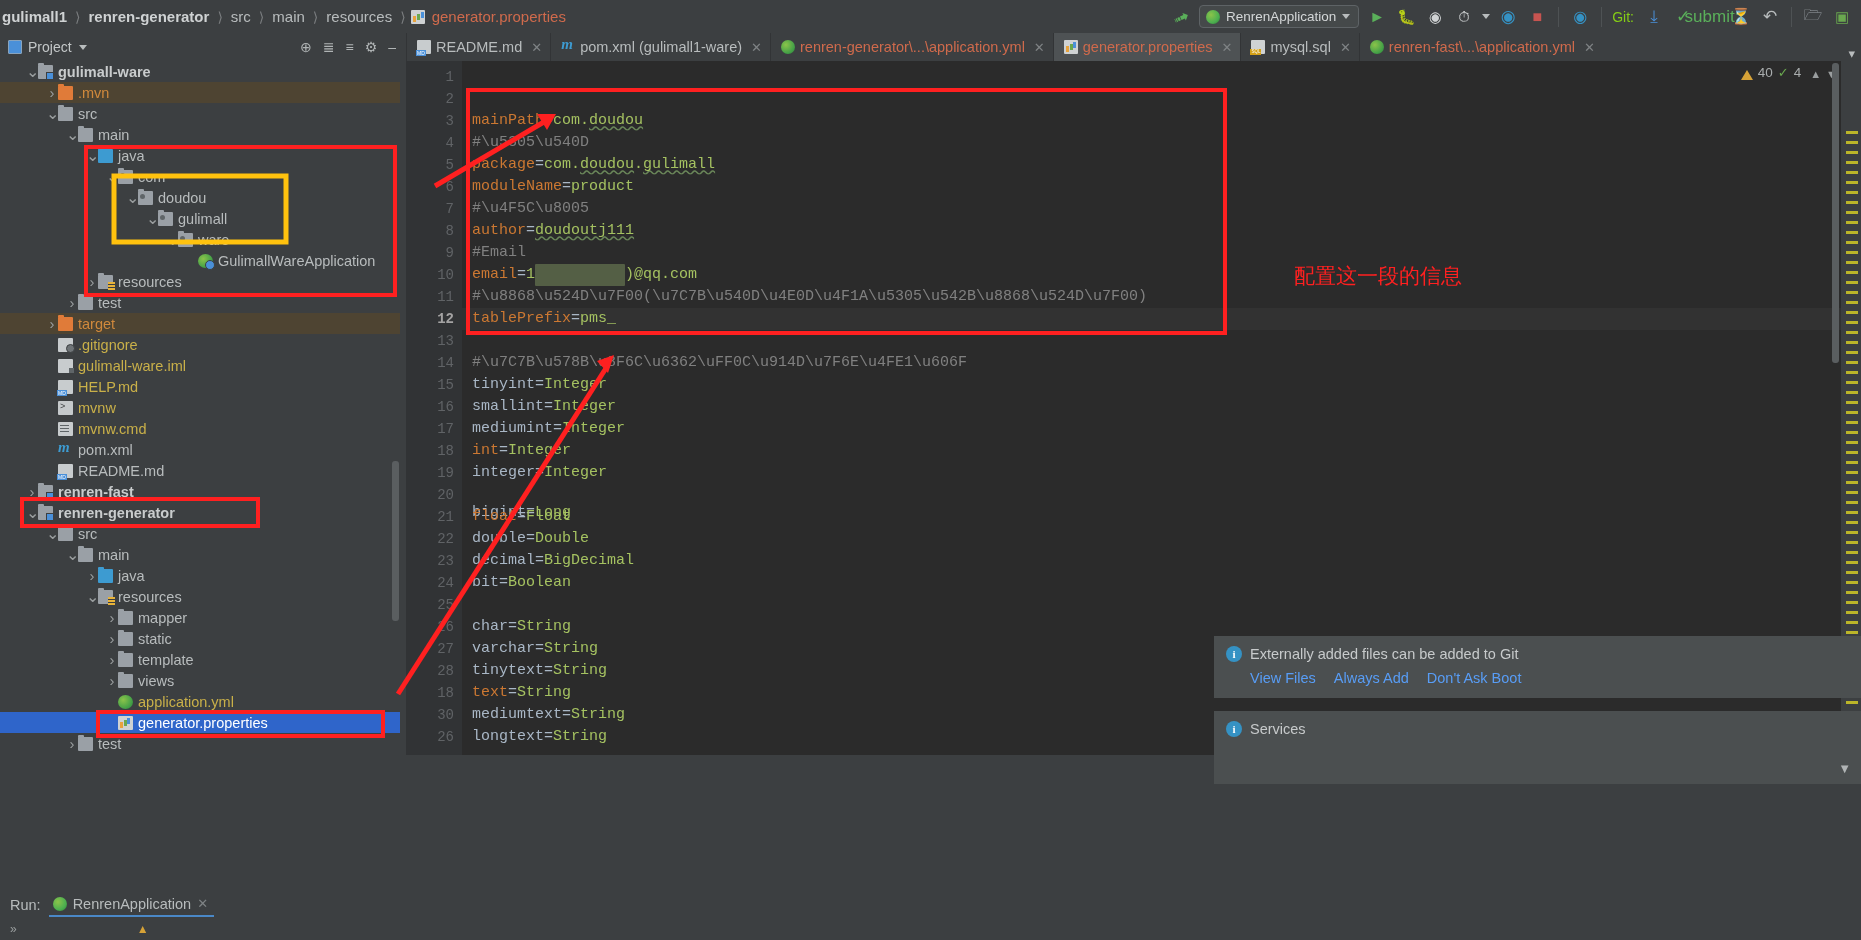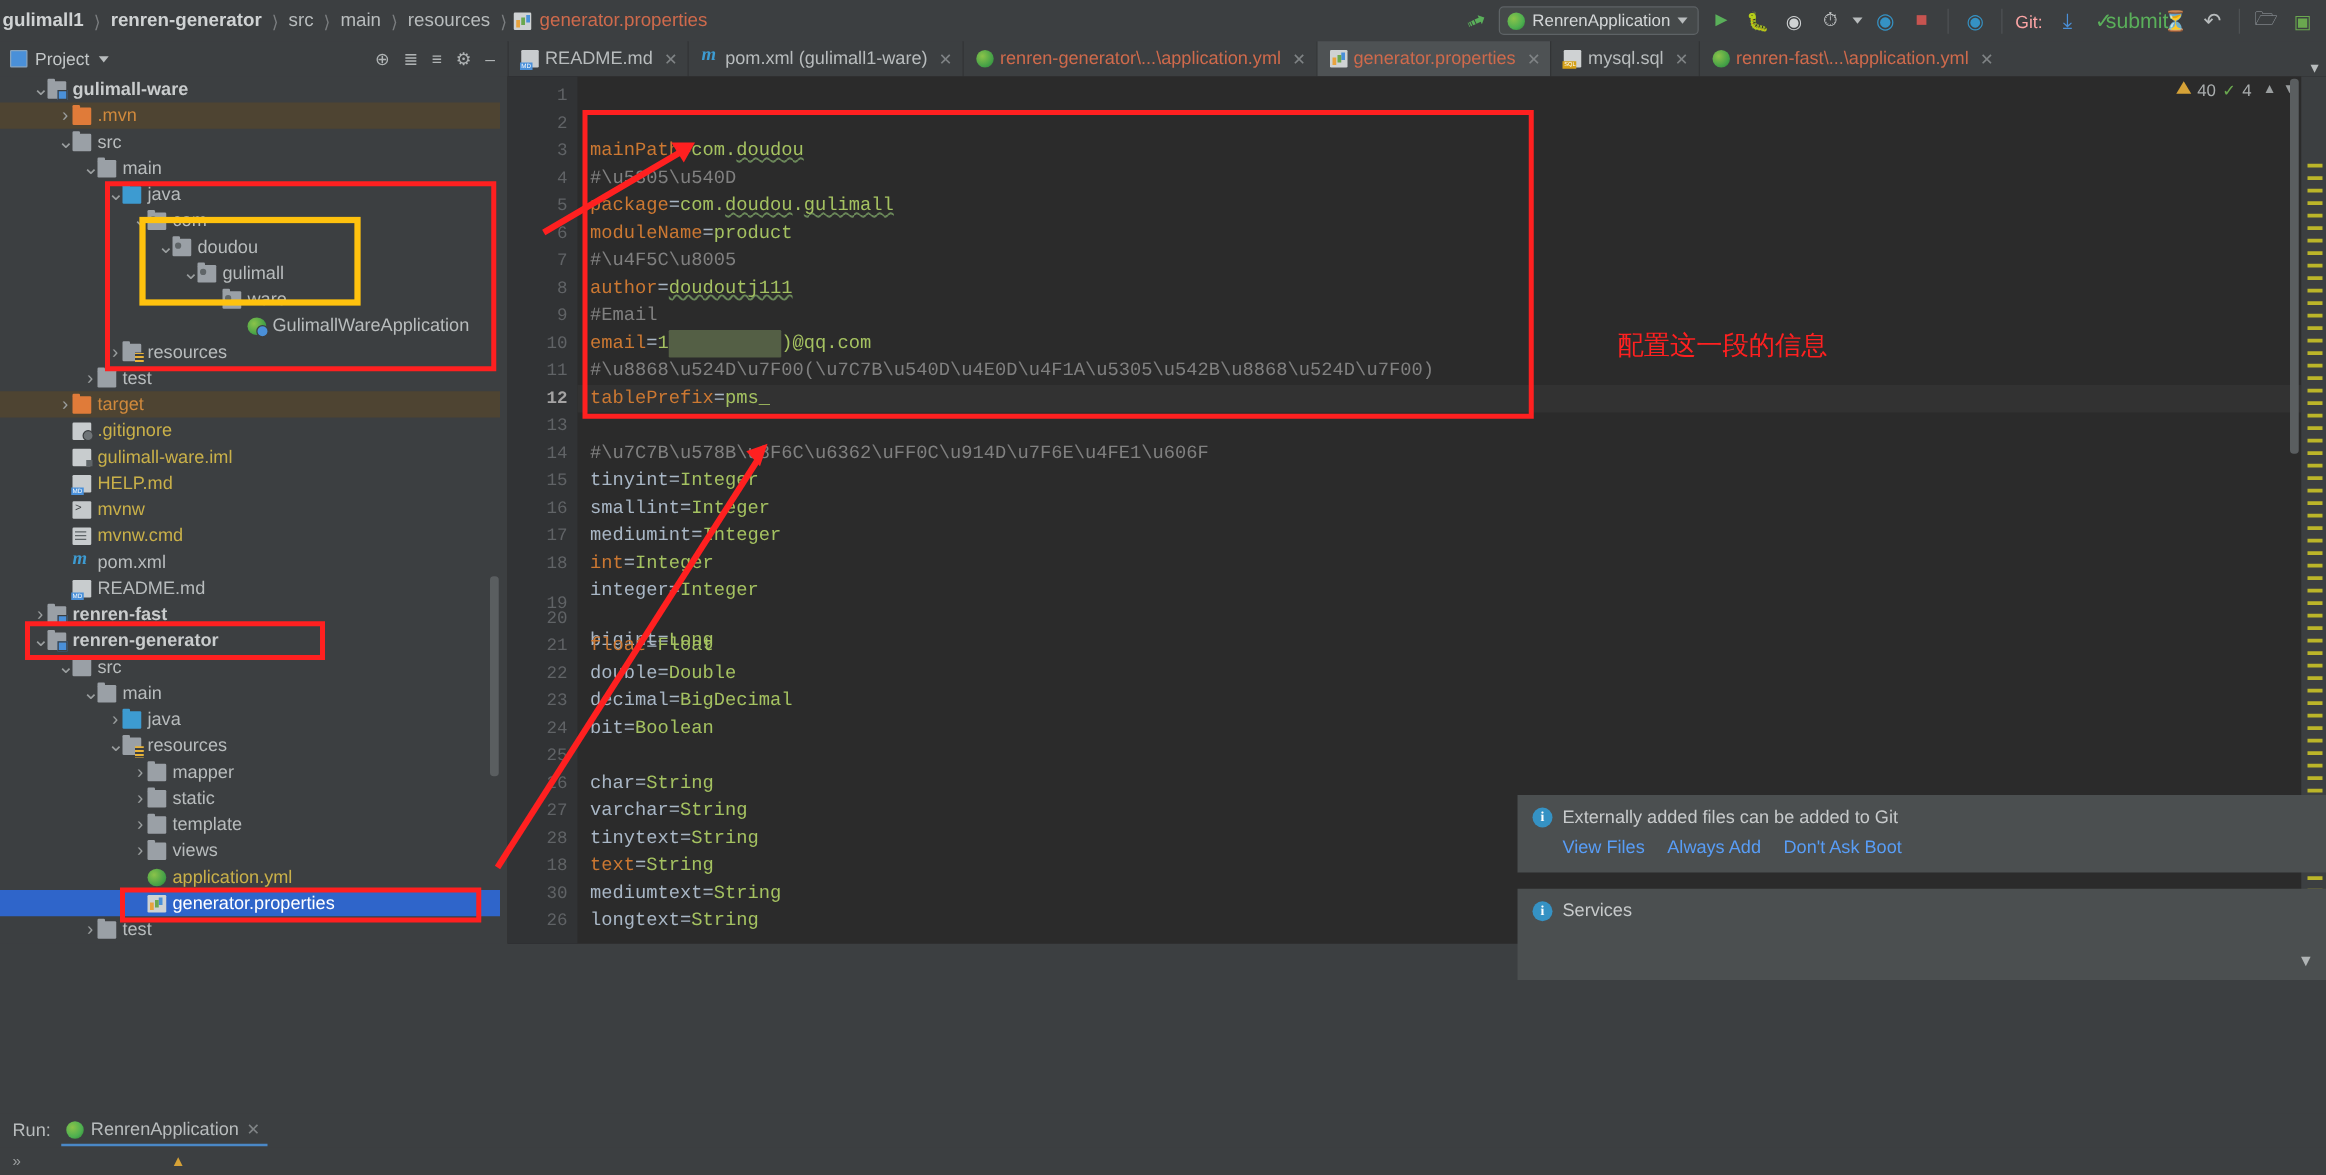--- a/index.html
+++ b/index.html
@@ -31,21 +31,21 @@
   .runcfg {
     display: flex; align-items: center; gap: 6px;
     border: 1px solid #5e6366; border-radius: 4px;
     height: 23px; padding: 0 8px 0 6px; background: #45494a;
     font-size: 13.5px; color: #d4d7d8;
   }
   .spring-leaf { width: 14px; height: 14px; border-radius: 50%;
     background: radial-gradient(circle at 35% 35%, #8bc34a 0%, #4caf50 60%, #2e7d32 100%); }
   .caret-dn { width:0;height:0;border-left:4px solid transparent;border-right:4px solid transparent;border-top:5px solid #b8bcbd; }
   .divider-v { width:1px; height:20px; background:#4e5254; margin:0 3px; }
-  .git-label { font-size:14px; color:#fca5a5; padding-right:2px; }
+  .git-label { font-size:14px; color:#84cc16; padding-right:2px; }
 
   
   .project-header {
     position:absolute; left:0; top:33px; width:406px; height:28px;
     background:#3c3f41; display:flex; align-items:center; padding-left:8px;
   }
   .proj-label { font-size:14px; color:#c3c7c8; margin-left:6px; }
   .proj-icon { width:14px;height:14px;background:#4a90d9;border:1px solid #89a4bd;border-radius:1px;}
   .ph-tools { margin-left:auto; display:flex; align-items:center; gap:11px; padding-right:10px; color:#b0b4b5; font-size:14px;}
 
@@ -147,21 +147,21 @@
   .tk-key { color:#cc7832; }
   .tk-val { color:#a9b7c6; }
   .tk-cmt { color:#808080; }
   .tk-str { color:#a5c261; }
   .tk-eq  { color:#a9b7c6; }
   .wavy { text-decoration: underline wavy #6a8759; text-decoration-skip-ink:none;}
   .blurred { display:inline-block; background:#545f45; color:transparent; border-radius:1px; }
 
   .err-stripe { position:absolute; right:0; top:0; width:20px; height:694px; background:#3c3f41;}
   .mark { position:absolute; right:3px; width:12px; height:3px; background:#bbb529; }
-  .insp-widget { position:absolute; right:24px; top:4px; display:flex; align-items:flex-start; gap:5px; font-size:13.5px; color:#a9adae;}
+  .insp-widget { position:absolute; right:24px; top:4px; display:flex; align-items:flex-end; gap:5px; font-size:13.5px; color:#a9adae;}
   .warn-tri { width:0;height:0;border-left:6px solid transparent;border-right:6px solid transparent;border-bottom:10px solid #d6a237;}
   .chk { color:#6aa84f; font-size:13px;}
 
   .edit-scroll-thumb { position:absolute; right:22px; top:2px; width:7px; height:300px; background:#5a5e60; border-radius:3px;}
 
   
   .anno { position:absolute; pointer-events:none; }
   .anno-text { color:#ff2020; font-size:21px; font-family:"DejaVu Sans", sans-serif; white-space:nowrap;}
 
   
@@ -477,21 +477,21 @@
         <div class="ln" style="top: 181px;">9</div>
         <div class="ln" style="top: 203px;">10</div>
         <div class="ln" style="top: 225px;">11</div>
         <div class="ln cur" style="top: 247px;">12</div>
         <div class="ln" style="top: 269px;">13</div>
         <div class="ln" style="top: 291px;">14</div>
         <div class="ln" style="top: 313px;">15</div>
         <div class="ln" style="top: 335px;">16</div>
         <div class="ln" style="top: 357px;">17</div>
         <div class="ln" style="top: 379px;">18</div>
-        <div class="ln" style="top: 401px; margin-top: 10px;">19</div>
+        <div class="ln" style="top: 401px;">19</div>
         <div class="ln" style="top: 423px;">20</div>
         <div class="ln" style="top: 445px;">21</div>
         <div class="ln" style="top: 467px;">22</div>
         <div class="ln" style="top: 489px;">23</div>
         <div class="ln" style="top: 511px;">24</div>
         <div class="ln" style="top: 533px;">25</div>
         <div class="ln" style="top: 555px;">26</div>
         <div class="ln" style="top: 577px;">27</div>
         <div class="ln" style="top: 599px;">28</div>
         <div class="ln" style="top: 621px;">18</div>

